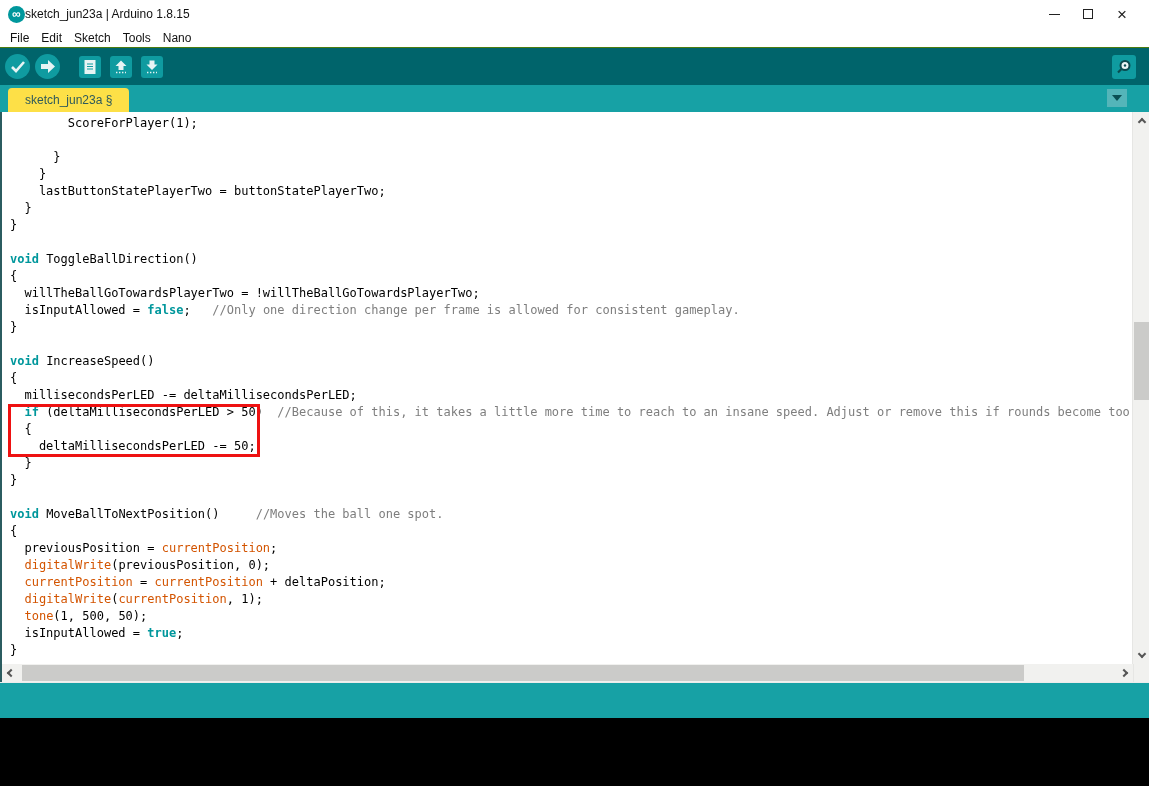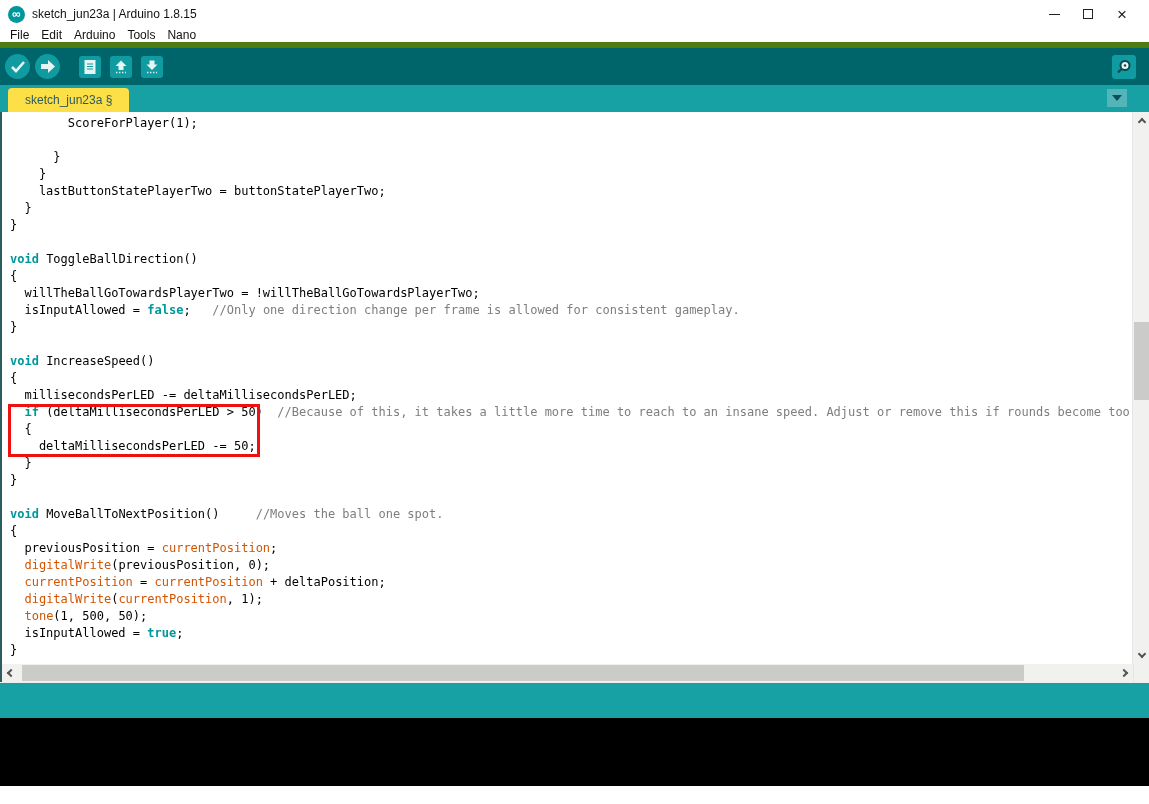--- a/index.html
+++ b/index.html
@@ -5,30 +5,30 @@
   * { box-sizing: border-box; margin: 0; padding: 0; }
   html,body { width:1149px; height:804px; overflow:hidden; background:#fff;
               font-family:"Liberation Sans", sans-serif; }
   .window { width:1149px; height:804px; display:flex; flex-direction:column; background:#fff; }
 
   
   .titlebar { height:28px; display:flex; align-items:center; padding-left:8px; background:#fff; flex:0 0 auto; }
   .app-icon { width:17px; height:17px; border-radius:50%; background:var(--keyword);
               color:#fff; display:flex; align-items:center; justify-content:center;
               font-size:12px; font-weight:bold; line-height:1; }
-  .title-text { margin-left:7px; font-size:12px; color:#111; }
+  .title-text { font-size:12px; color:#111; }
   .win-controls { margin-left:auto; display:flex; align-items:center; padding-right:10px; }
   .win-btn { width:34px; height:22px; display:flex; align-items:center; justify-content:center; cursor:default; }
   .glyph-min { width:11px; border-top:1px solid #222; display:block; }
   .glyph-max { width:10px; height:10px; border:1px solid #222; display:block; }
   .glyph-close { font-size:17px; color:#222; line-height:1; font-weight:400; }
 
   
   .menubar { height:20px; display:flex; align-items:center; padding-left:4px; font-size:12px;
-             color:#111; border-bottom:6px solid #4d7c0f; flex:0 0 auto; background:#fff; }
+             color:#111; border-bottom:1px solid #4d7c0f; flex:0 0 auto; background:#fff; }
   .menu-item { padding:0 6px; }
 
   
   .toolbar { height:37px; background:var(--toolbar_bg); display:flex; align-items:center;
              padding-left:5px; flex:0 0 auto; }
   .tb-circle { width:25px; height:25px; border-radius:50%; background:var(--button_bg);
                display:flex; align-items:center; justify-content:center; margin-right:5px; }
   .tb-square { width:22px; height:22px; border-radius:3px; background:var(--button_bg);
                display:flex; align-items:center; justify-content:center; margin-right:9px; }
   .tb-gap { width:14px; }
@@ -100,21 +100,21 @@
       </div>
       <div class="win-btn">
         <span class="glyph-close">×</span>
       </div>
     </div>
   </div>
 
   <div class="menubar">
     <span class="menu-item">File</span>
     <span class="menu-item">Edit</span>
-    <span class="menu-item">Arduino</span>
+    <span class="menu-item">Sketch</span>
     <span class="menu-item">Tools</span>
     <span class="menu-item">Nano</span>
   </div>
 
   <div class="toolbar">
     <div class="tb-circle">
       <svg width="25" height="25">
         <path d="M7 13 l4 4 l8 -9" stroke="#e7f4f4" stroke-width="2.6" fill="none"></path>
       </svg>
     </div>

